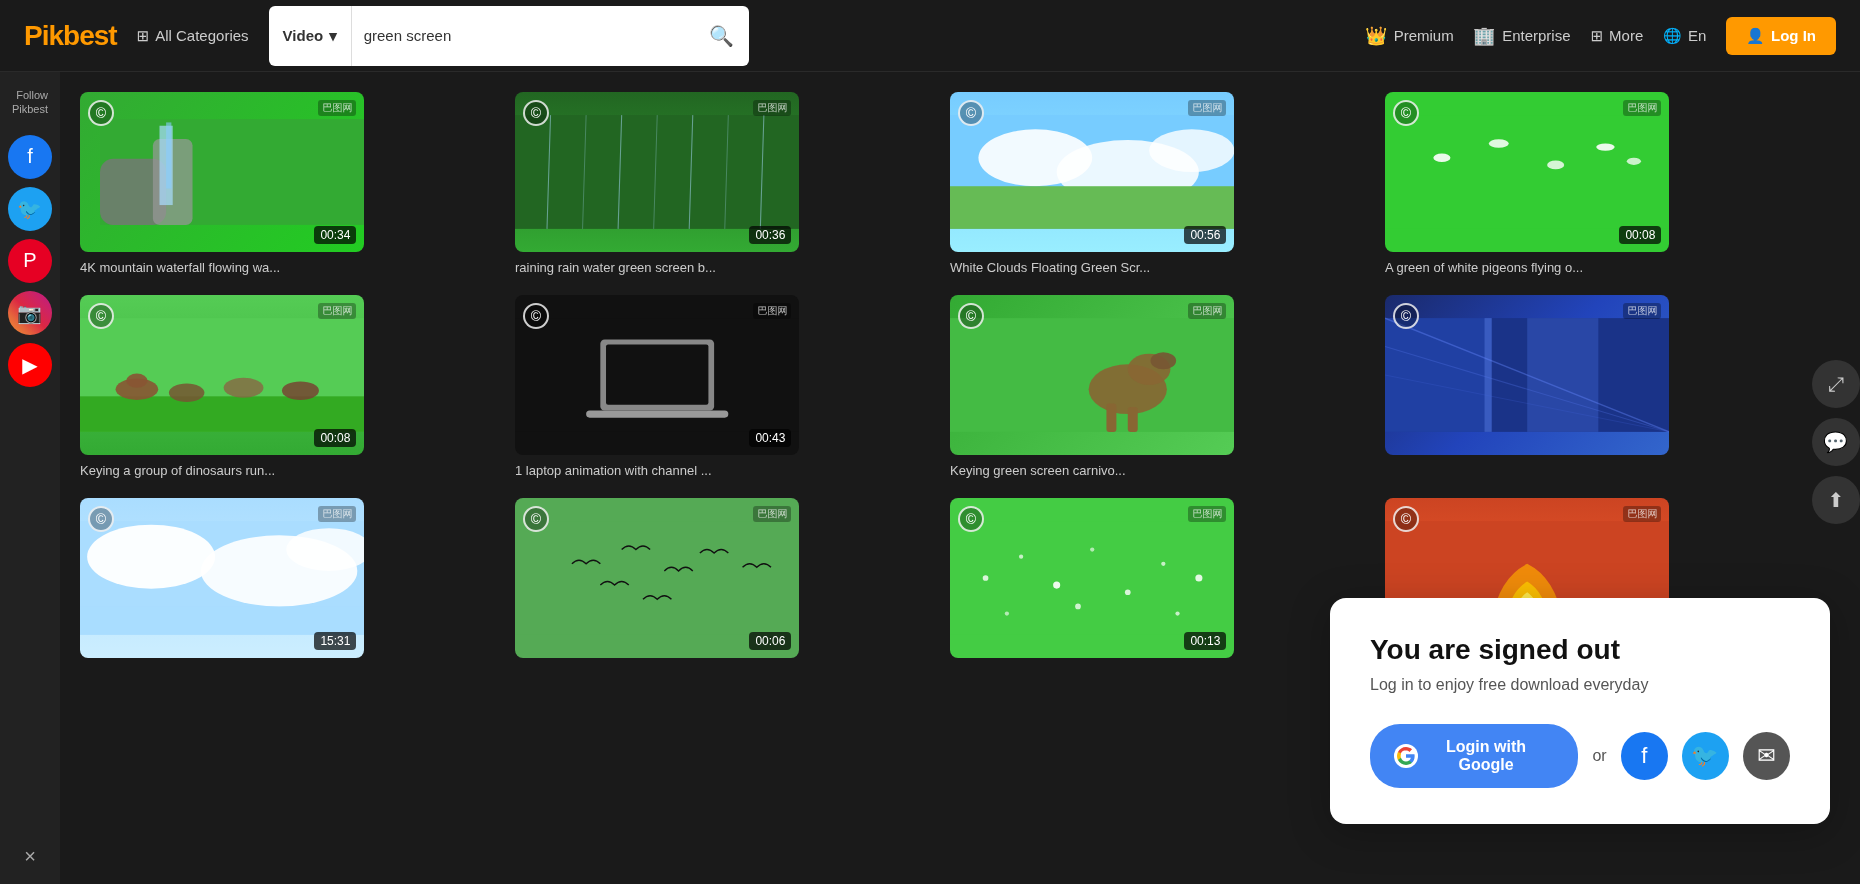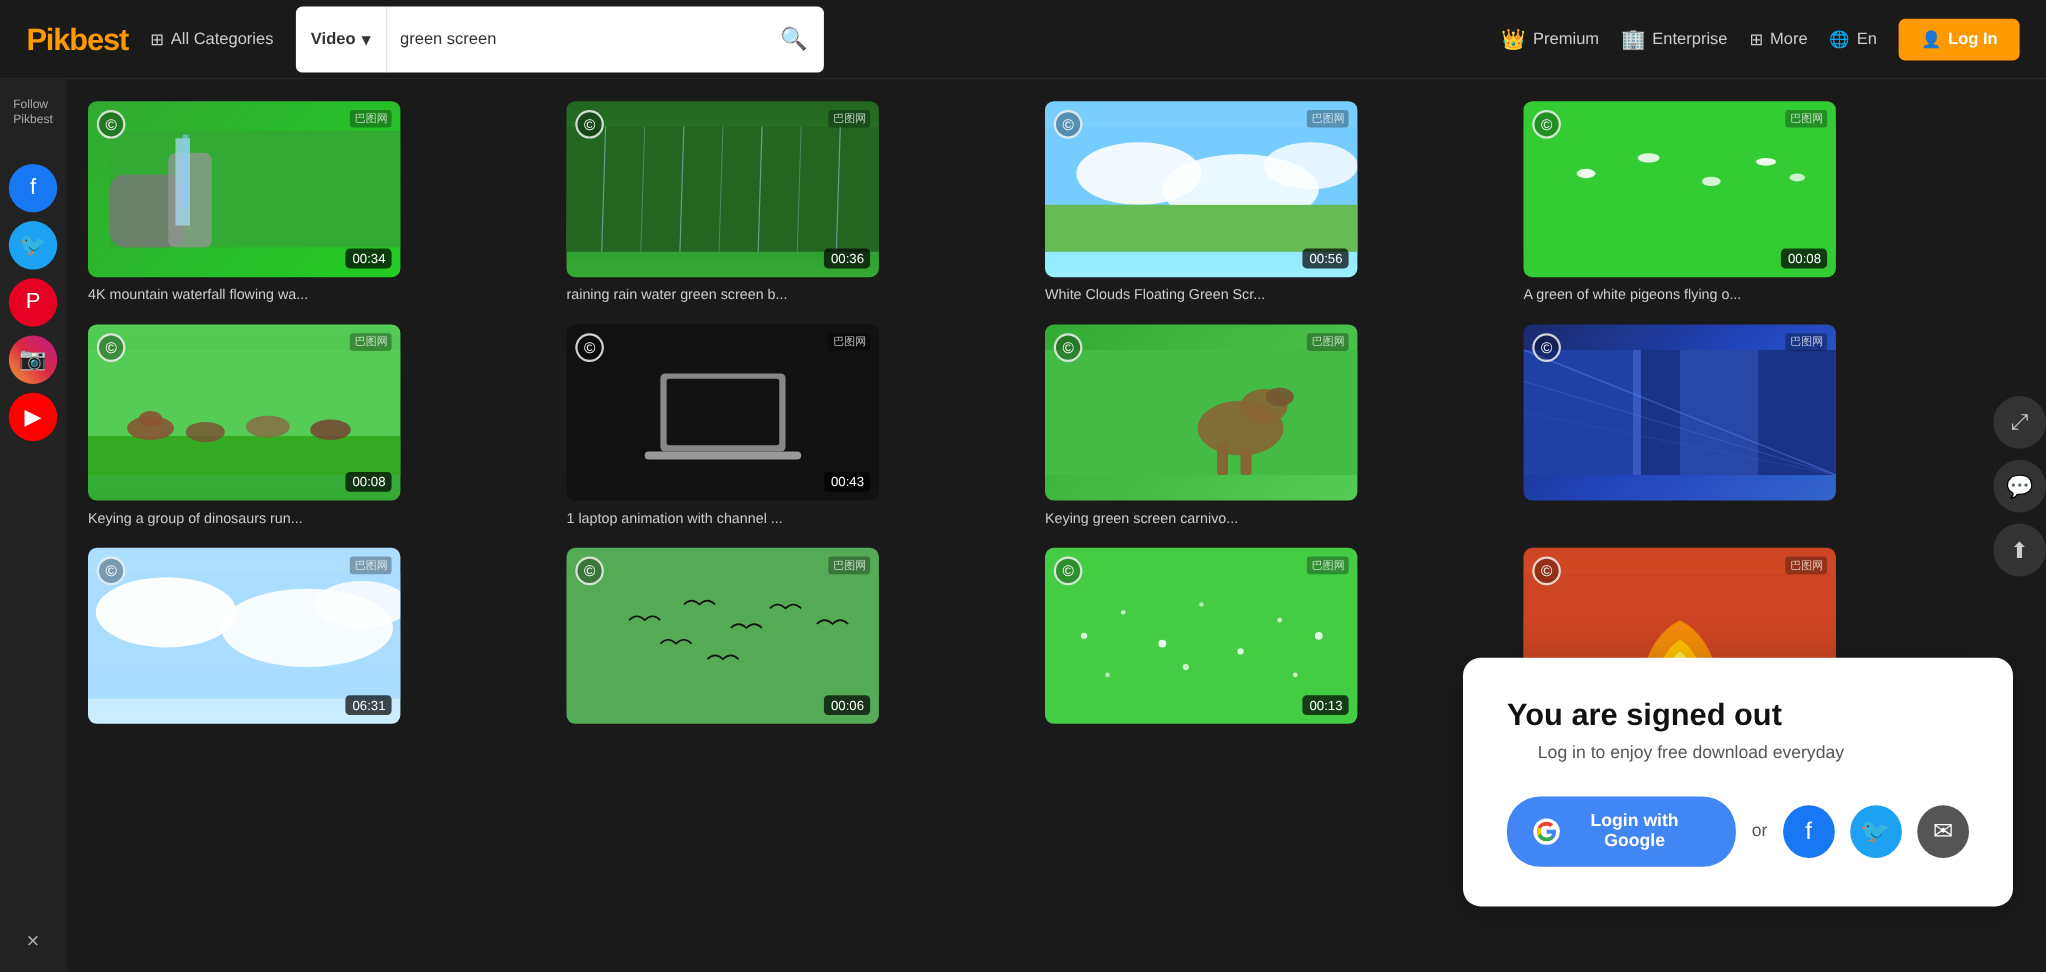--- a/index.html
+++ b/index.html
@@ -125,23 +125,23 @@
       display: flex;
       flex-direction: column;
       align-items: center;
       padding-top: 16px;
       gap: 8px;
       z-index: 50;
     }
     .sidebar-follow {
       font-size: 11px;
       color: #aaa;
-      text-align: left;
+      text-align: right;
       line-height: 1.3;
-      margin-bottom: 24px;
+      margin-bottom: 10px;
     }
     .social-icon {
       width: 44px;
       height: 44px;
       border-radius: 50%;
       background: #333;
       display: flex;
       align-items: center;
       justify-content: center;
       font-size: 20px;
@@ -267,21 +267,20 @@
     .popup-title {
       font-size: 28px;
       font-weight: 700;
       color: #111;
       margin-bottom: 10px;
     }
     .popup-subtitle {
       font-size: 16px;
       color: #555;
       margin-bottom: 30px;
-      margin-left: 28px;
     }
     .popup-actions {
       display: flex;
       align-items: center;
       gap: 14px;
     }
     .google-btn {
       display: flex;
       align-items: center;
       background: #4285f4;
@@ -543,21 +542,21 @@
       <div class="video-thumb" style="height:160px; position:relative; border-radius:8px; overflow:hidden; background: linear-gradient(180deg,#aaddff,#cceeff);">
         <svg width="100%" height="100%" viewBox="0 0 400 160" style="position:absolute;top:0;left:0;">
           <rect width="400" height="160" fill="#aaddff"></rect>
           <ellipse cx="100" cy="50" rx="90" ry="45" fill="white" opacity="0.95"></ellipse>
           <ellipse cx="280" cy="70" rx="110" ry="50" fill="white" opacity="0.9"></ellipse>
           <ellipse cx="350" cy="40" rx="60" ry="30" fill="white" opacity="0.85"></ellipse>
           <rect x="0" y="120" width="400" height="40" fill="#aaddff" opacity="0.3"></rect>
         </svg>
         <div class="video-copyright">©</div>
         <div class="video-watermark">巴图网</div>
-        <div class="video-duration">06:31</div>
+        <div class="video-duration">15:31</div>
       </div>
     </div>
 
     <div class="video-card">
       <div class="video-thumb" style="height:160px; position:relative; border-radius:8px; overflow:hidden; background: #55aa55;">
         <svg width="100%" height="100%" viewBox="0 0 400 160" style="position:absolute;top:0;left:0;">
           <rect width="400" height="160" fill="#55aa55"></rect>
 
           <path d="M80,60 Q90,50 100,60 Q110,50 120,60" stroke="#111" stroke-width="2" fill="none"></path>
           <path d="M150,40 Q160,30 170,40 Q180,30 190,40" stroke="#111" stroke-width="2" fill="none"></path>

